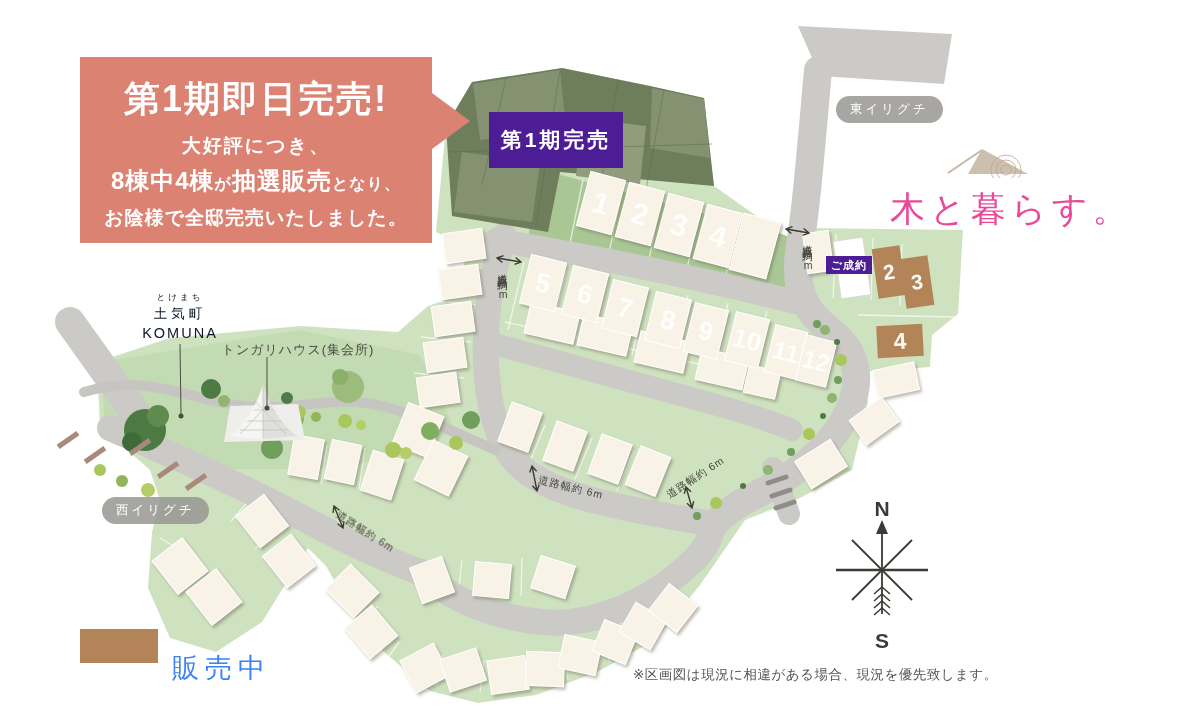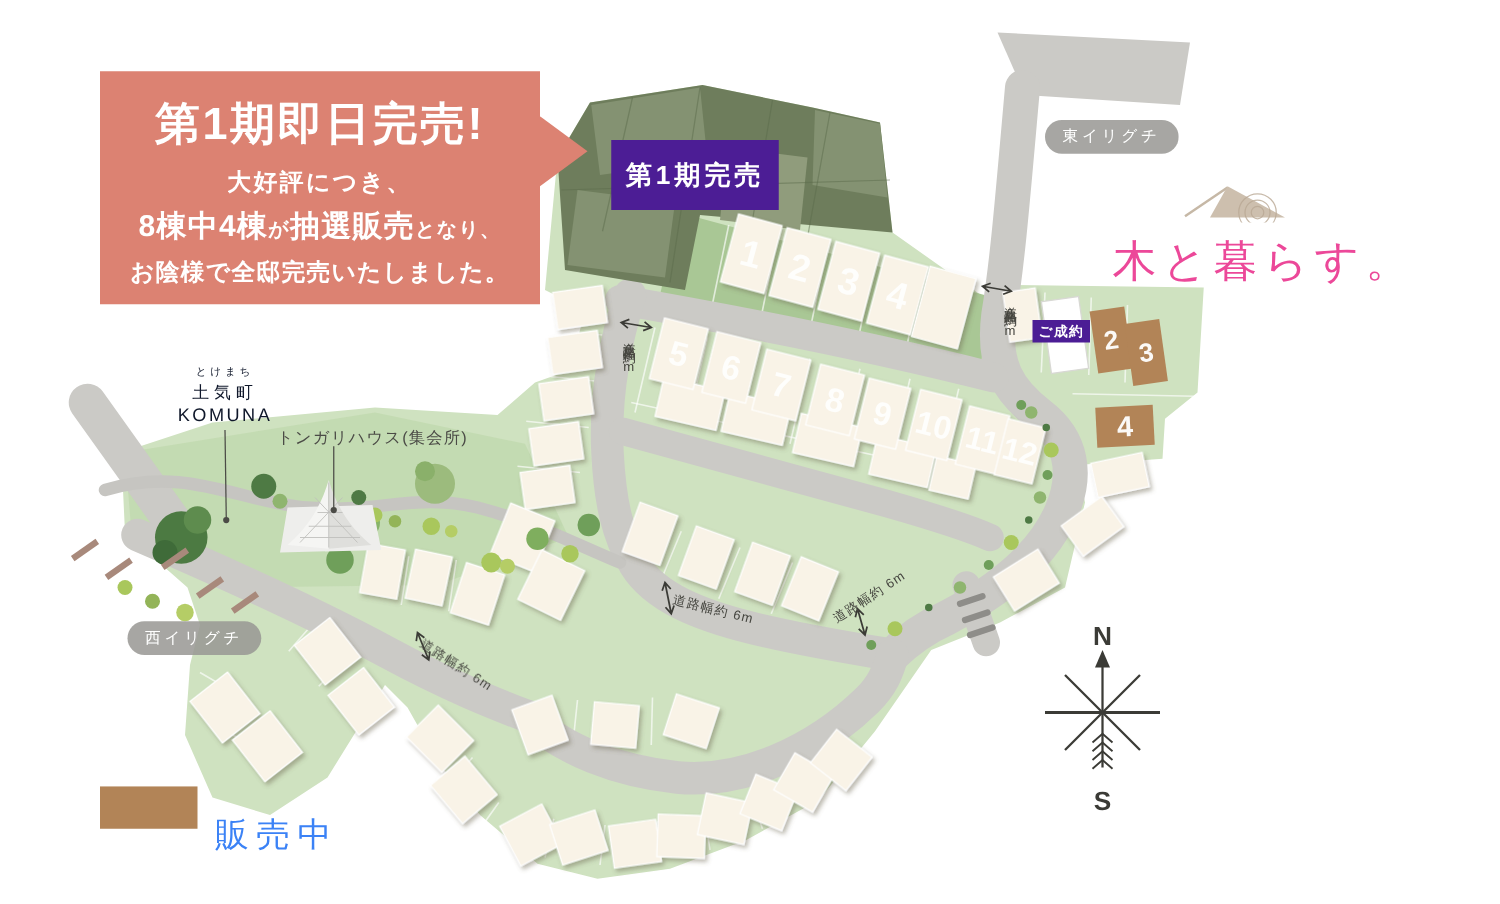--- a/index.html
+++ b/index.html
@@ -493,13 +493,14 @@
       <path d="M 48,111 L 56,104 L 64,111" stroke-width="1.5"></path>
       <path d="M 48,118 L 56,111 L 64,118" stroke-width="1.5"></path>
       <path d="M 48,125 L 56,118 L 64,125" stroke-width="1.5"></path>
     </g>
     <polygon points="56,30 50,44 62,44" fill="#3b3b36"></polygon>
   </svg>
 
   <div class="ov legend-swatch"></div>
   <div class="ov legend-label">販売中</div>
 
+  <div class="ov disclaimer">※区画図は現況に相違がある場合、現況を優先致します。</div>
 </div>
 
 </body></html>

